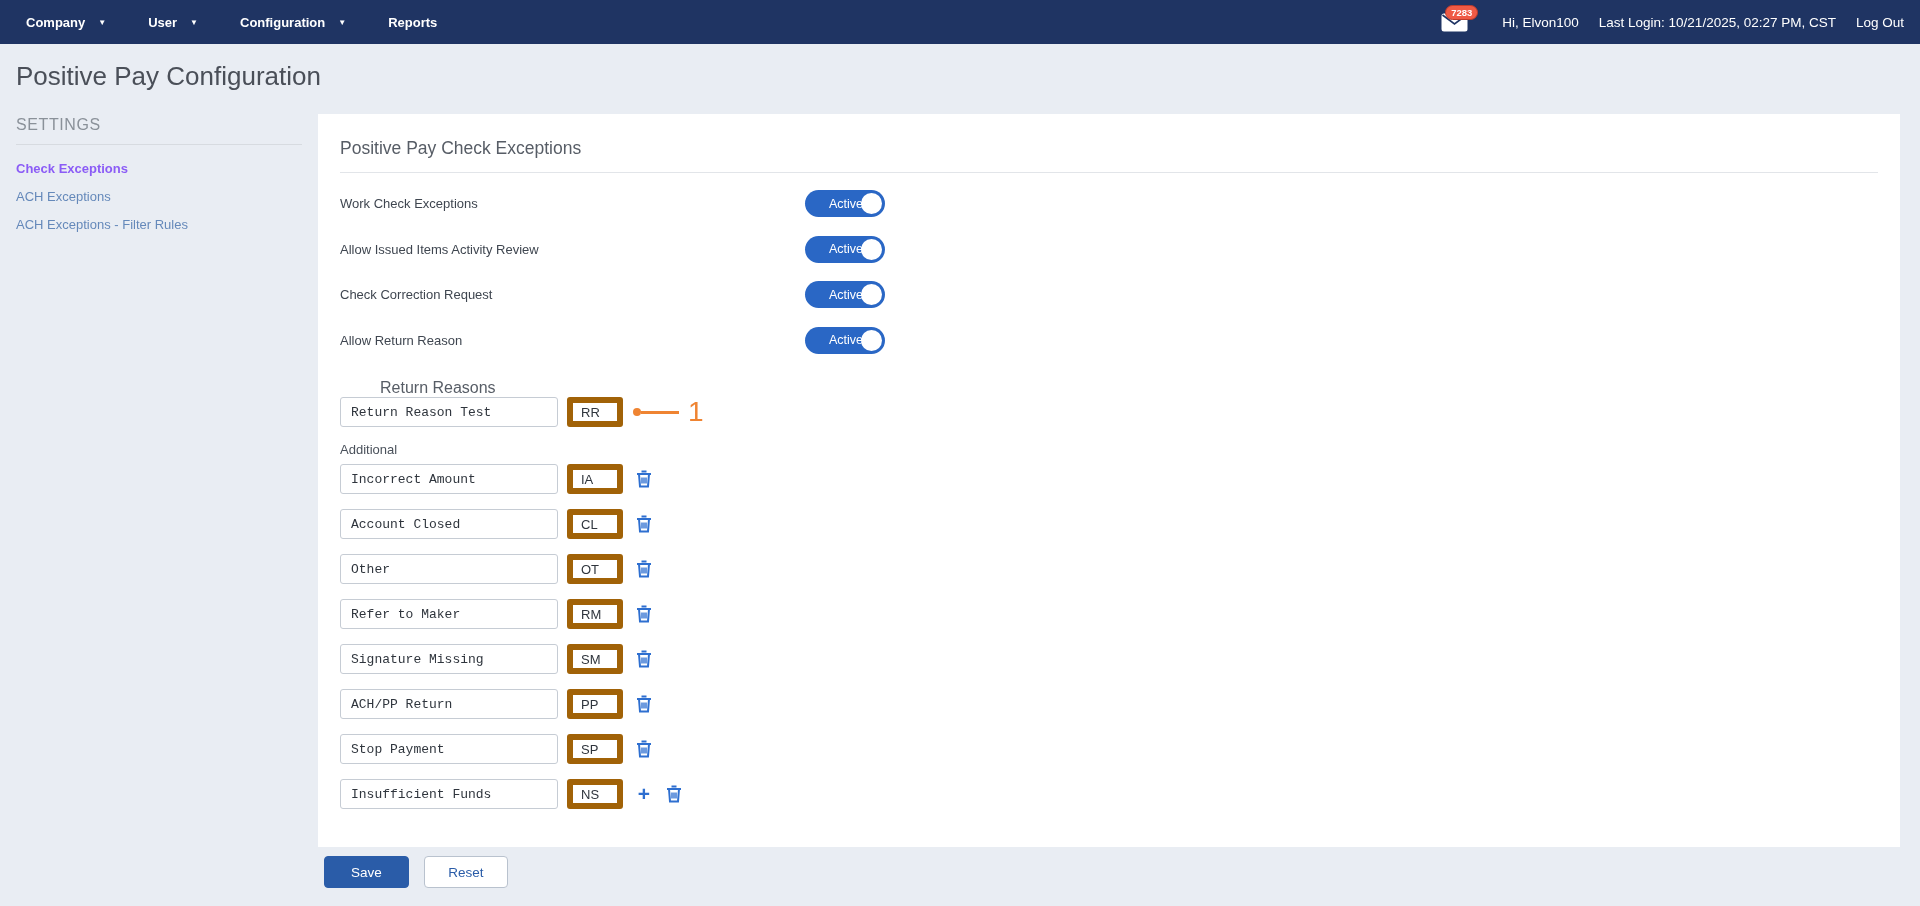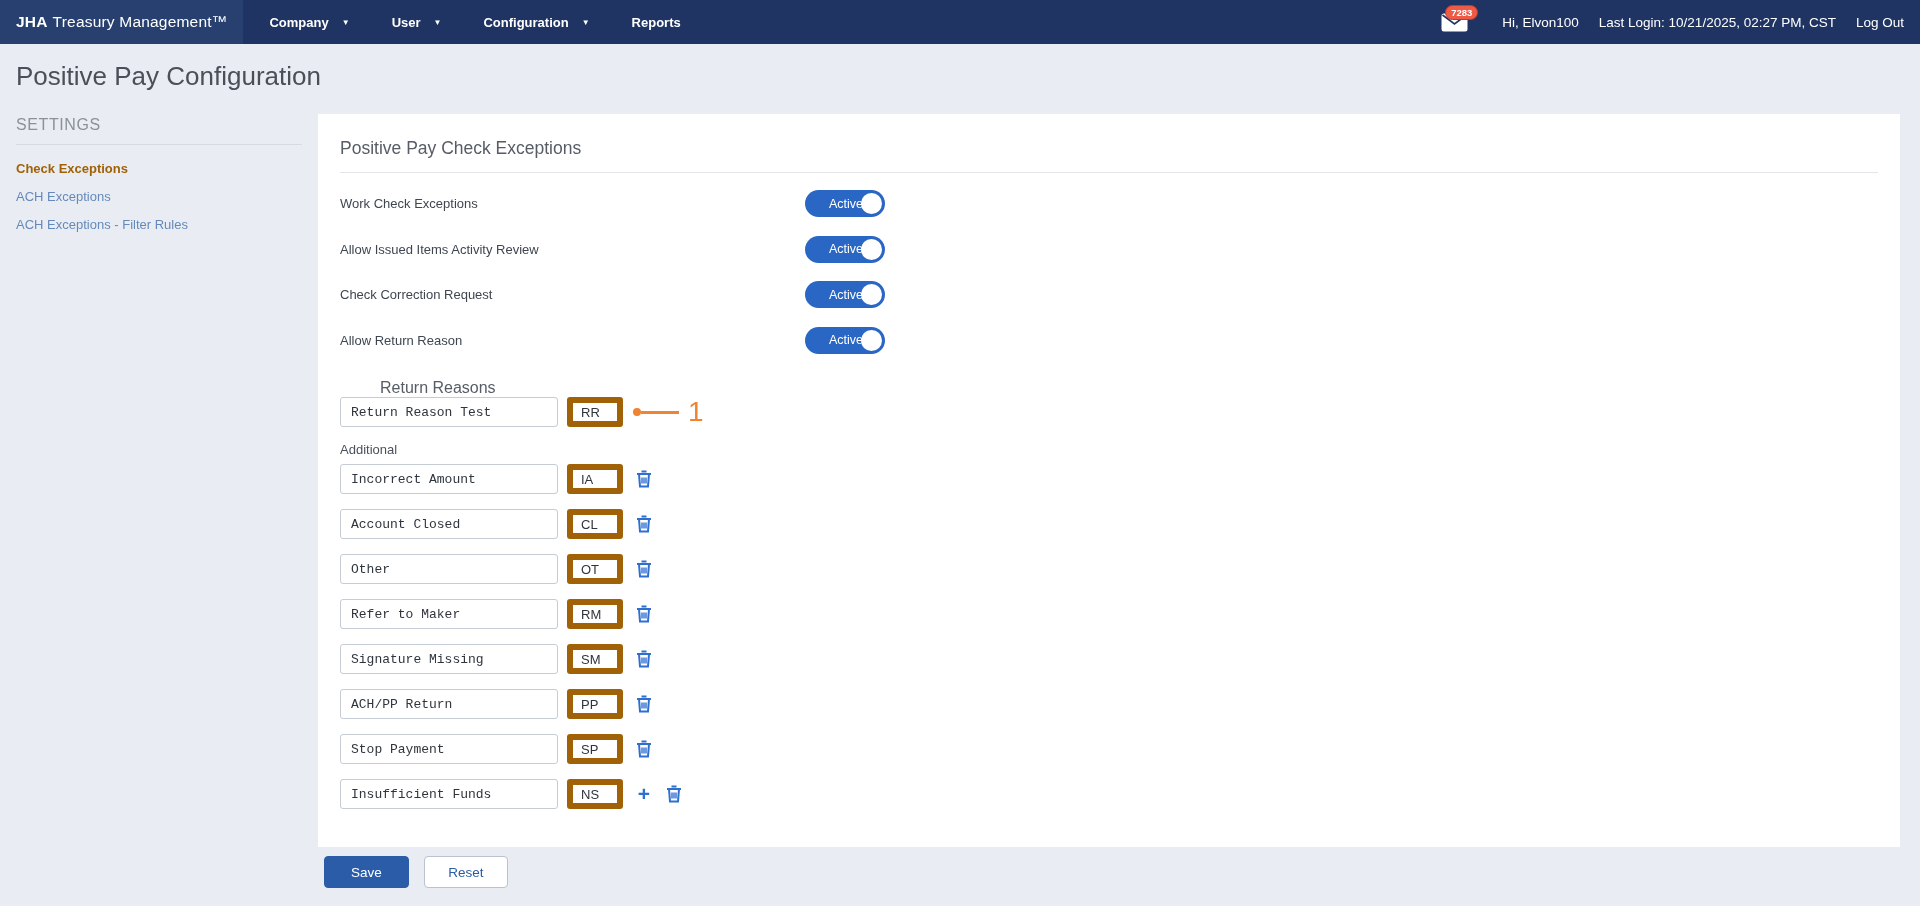--- a/index.html
+++ b/index.html
@@ -86,21 +86,21 @@
   }
   .sidebar { width: 286px; flex: none; padding-top: 2px; }
   .sidebar-heading {
     font-size: 16px;
     color: #8a9199;
     letter-spacing: .6px;
     margin-bottom: 10px;
   }
   .sidebar-divider { border: none; border-top: 1px solid #d7dbe0; margin: 0 0 14px 0; }
   .sidebar-item { font-size: 13px; margin-bottom: 9px; padding: 2px 0; cursor: pointer; color: #6589ba; }
-  .sidebar-item.active { color: #a16207; font-weight: 700; cursor: default; }
+  .sidebar-item.active { color: #8b5cf6; font-weight: 700; cursor: default; }
 
   .main-wrap { flex: 1; margin-left: 16px; }
   .panel {
     background: #ffffff;
     min-height: 733px;
     padding: 14px 22px 20px 22px;
   }
   .section-title { font-size: 17.5px; font-weight: 400; color: #575d66; padding: 10px 0 13px 0; }
   .section-divider { border: none; border-top: 1px solid #e2e5e9; margin: 0; }
 
@@ -190,24 +190,20 @@
     font-size: 13.5px;
     font-weight: 500;
     font-family: inherit;
     cursor: pointer;
   }
 </style>
 </head>
 <body>
 
 <div class="navbar">
-  <div class="brand">
-    <b>JHA</b>
-    <span>Treasury Management™</span>
-  </div>
   <div class="nav-menus">
       <div class="nav-menu">
     <span class="nav-menu-label">Company</span>
     <span class="caret" style="font-size: 8px;">▼</span>
   </div>
       <div class="nav-menu">
     <span class="nav-menu-label">User</span>
     <span class="caret" style="font-size: 8px;">▼</span>
   </div>
       <div class="nav-menu">

